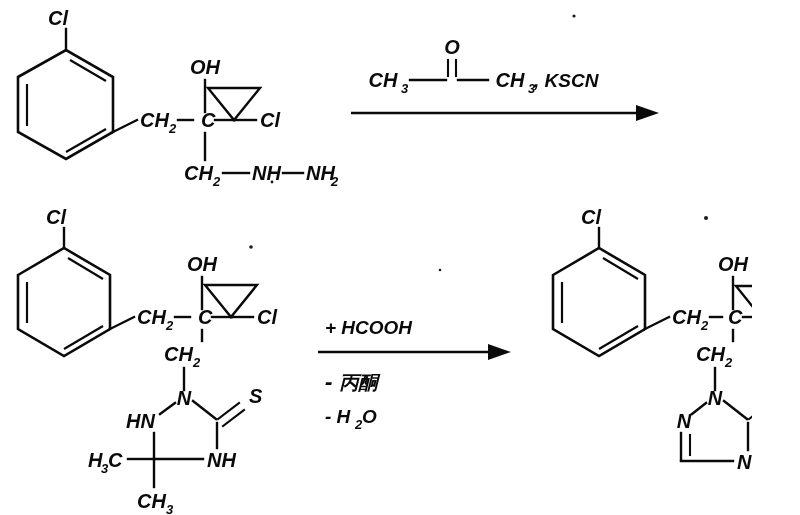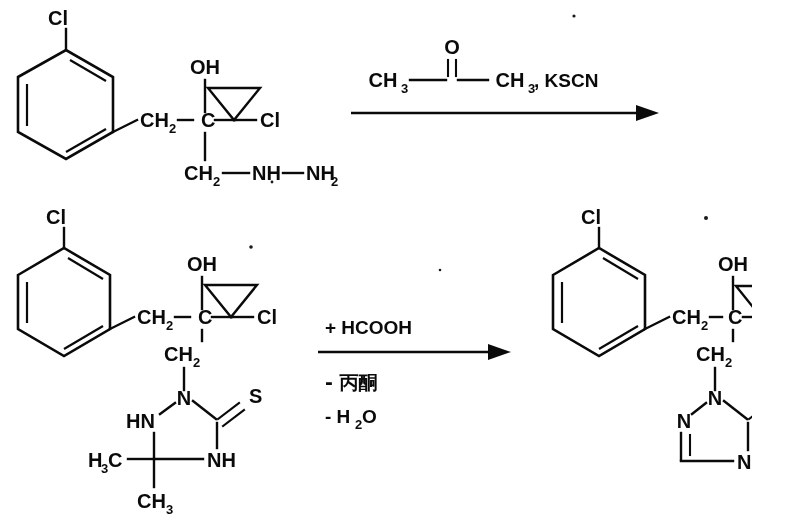--- a/index.html
+++ b/index.html
@@ -7,20 +7,21 @@
     padding: 0;
     background: #ffffff;
   }
   #page {
     position: relative;
     width: 752px;
     height: 515px;
     background: #ffffff;
     overflow: hidden;
     font-family: "Liberation Sans", sans-serif;
+    font-style: italic;
   }
   svg.scheme {
     display: block;
     width: 800px;
     height: 515px;
   }
   .bond {
     stroke: #0a0a0a;
     stroke-width: 2.4;
     stroke-linecap: square;

